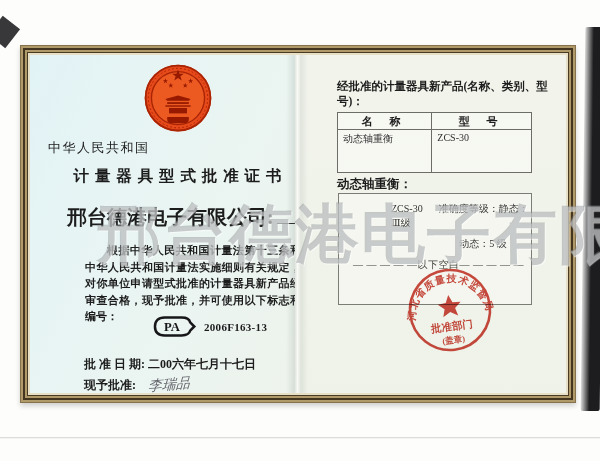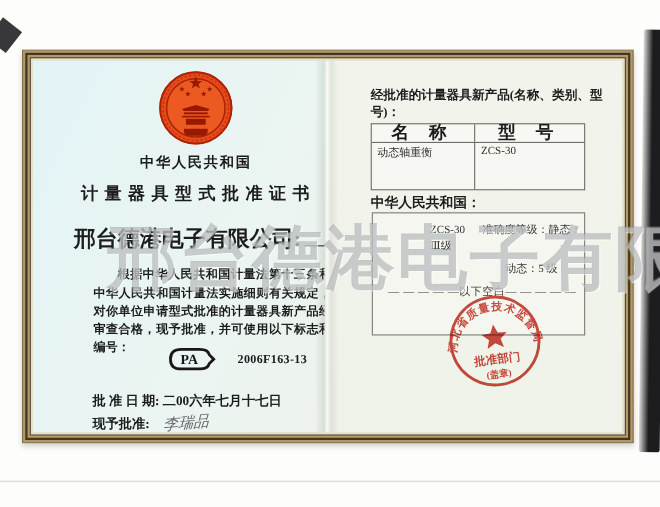--- a/index.html
+++ b/index.html
@@ -22,45 +22,45 @@
          box-shadow:inset 0 0 10px rgba(90,90,60,.15);}
   .lp{position:absolute;left:0;top:0;width:265px;height:338px;
       background:linear-gradient(115deg,#e2f3f6 0%,#eaf5f2 55%,#eef3ec 100%);}
   .rp{position:absolute;left:265px;top:0;width:271px;height:396px;
       background:linear-gradient(180deg,#f2f4ec,#eef2e8);}
   .fold{position:absolute;left:256px;top:0;width:22px;height:338px;
         background:linear-gradient(90deg,rgba(100,115,110,0),rgba(100,115,110,.16) 38%,
                    rgba(255,255,255,.55) 52%,rgba(100,115,110,.12) 68%,rgba(100,115,110,0));}
   
   .emblem{position:absolute;left:112px;top:6px;width:72px;height:76px;}
-  .country{position:absolute;left:18px;top:84px;width:260px;text-align:center;
-           font-size:13px;font-weight:bold;letter-spacing:1.5px;}
+  .country{position:absolute;left:18px;top:84px;width:260px;text-align:left;
+           font-size:13px;font-weight:normal;letter-spacing:1.5px;}
   .cert-title{position:absolute;left:18px;top:111px;width:260px;text-align:center;
               font-size:15.5px;font-weight:bold;letter-spacing:1px;}
   .recipient-row{position:absolute;left:37px;top:149px;font-size:20px;font-weight:bold;
                  white-space:nowrap;}
   .blank-underline{display:inline-block;width:42px;border-bottom:1.5px solid #2a2a2a;
                    height:12px;margin:0 3px;}
   .body-text{position:absolute;left:55px;top:187px;width:216px;font-size:11px;font-weight:bold;
              line-height:16.5px;text-align:justify;text-indent:2em;}
-  .cpa-row{position:absolute;left:122px;top:259px;display:flex;align-items:center;gap:18px;}
+  .cpa-row{position:absolute;left:122px;top:259px;display:flex;align-items:center;gap:6px;}
   .cpa-num{font-size:11px;font-weight:bold;letter-spacing:.3px;}
   .date-row{position:absolute;left:54px;top:301px;font-size:12px;font-weight:bold;white-space:nowrap;}
   .sign-row{position:absolute;left:54px;top:321px;font-size:12px;font-weight:bold;white-space:nowrap;}
   .signature{display:inline-block;margin-left:12px;font-size:14px;font-weight:normal;
              font-style:italic;color:#4c4c55;transform:rotate(-5deg) skewX(-8deg);opacity:.85;}
   
   .rp-intro{position:absolute;left:42px;top:24px;width:234px;font-size:11.5px;font-weight:bold;}
   .product-table{position:absolute;left:42px;top:57px;width:193px;height:59px;
                  border:1px solid #6d6d68;background:rgba(255,255,255,.35);}
   .pt-head{display:flex;height:16px;border-bottom:1px solid #6d6d68;}
   .pt-body{display:flex;height:42px;}
   .pt-c1{width:93px;}
   .pt-c2{width:99px;border-left:1px solid #6d6d68;}
-  .pt-h{font-size:16px;font-weight:bold;text-align:center;letter-spacing:7px;line-height:16px;}
+  .pt-h{font-size:11px;font-weight:bold;text-align:center;letter-spacing:7px;line-height:16px;}
   .pt-d{font-size:10px;padding:2px 5px;color:#2e2e30;}
   .spec-heading{position:absolute;left:42px;top:121px;font-size:12.5px;font-weight:bold;}
   .spec-box{position:absolute;left:43px;top:138px;width:192px;height:110px;
             border:1px solid #7c7c76;background:rgba(255,255,255,.25);font-size:10px;color:#333;}
   .spec-l1{padding:8px 0 0 8px;margin-left:44px;}
   .spec-l1 .model{margin-right:16px;}
   .spec-l2{padding:7px 0 0 96px;text-align:center;}
   .spec-l3{padding:7px 0 0 14px;letter-spacing:.5px;color:#44443f;}
   .stamp{position:absolute;left:105px;top:205px;width:100px;height:100px;
          transform:rotate(-7deg);opacity:.9;mix-blend-mode:multiply;}
@@ -140,21 +140,21 @@
           <div class="pt-head">
             <div class="pt-c1 pt-h">名 称</div>
             <div class="pt-c2 pt-h">型 号</div>
           </div>
           <div class="pt-body">
             <div class="pt-c1 pt-d">动态轴重衡</div>
             <div class="pt-c2 pt-d">ZCS-30</div>
           </div>
         </div>
 
-        <div class="spec-heading">中华人民共和国：</div>
+        <div class="spec-heading">动态轴重衡：</div>
 
         <div class="spec-box">
           <div class="spec-l1">
             <span class="model">ZCS-30</span><span>准确度等级：静态：Ⅲ级</span>
           </div>
           <div class="spec-l2">动态：5 级</div>
           <div class="spec-l3">— — — — —以下空白— — — — —</div>
         </div>
 
         <svg class="stamp" viewBox="0 0 100 100">

